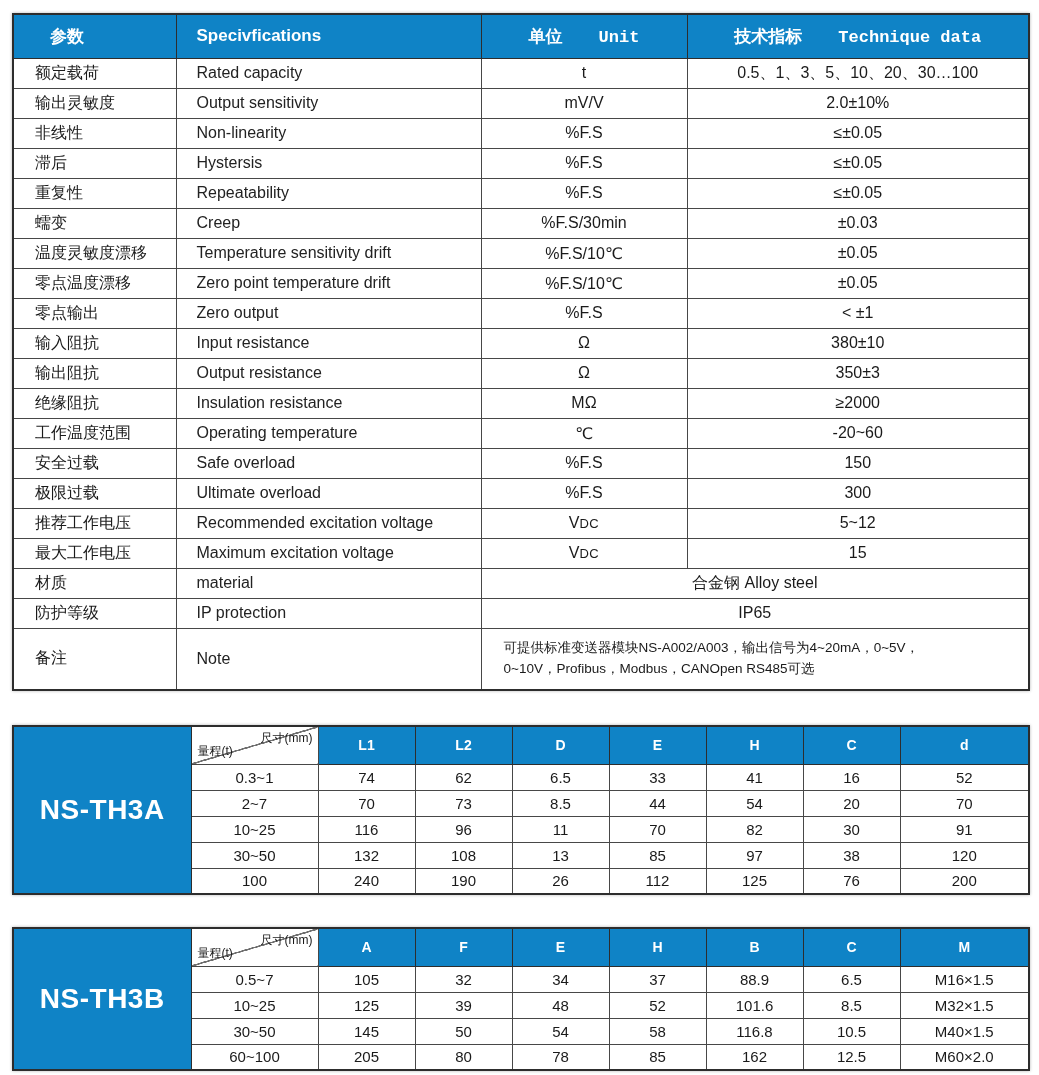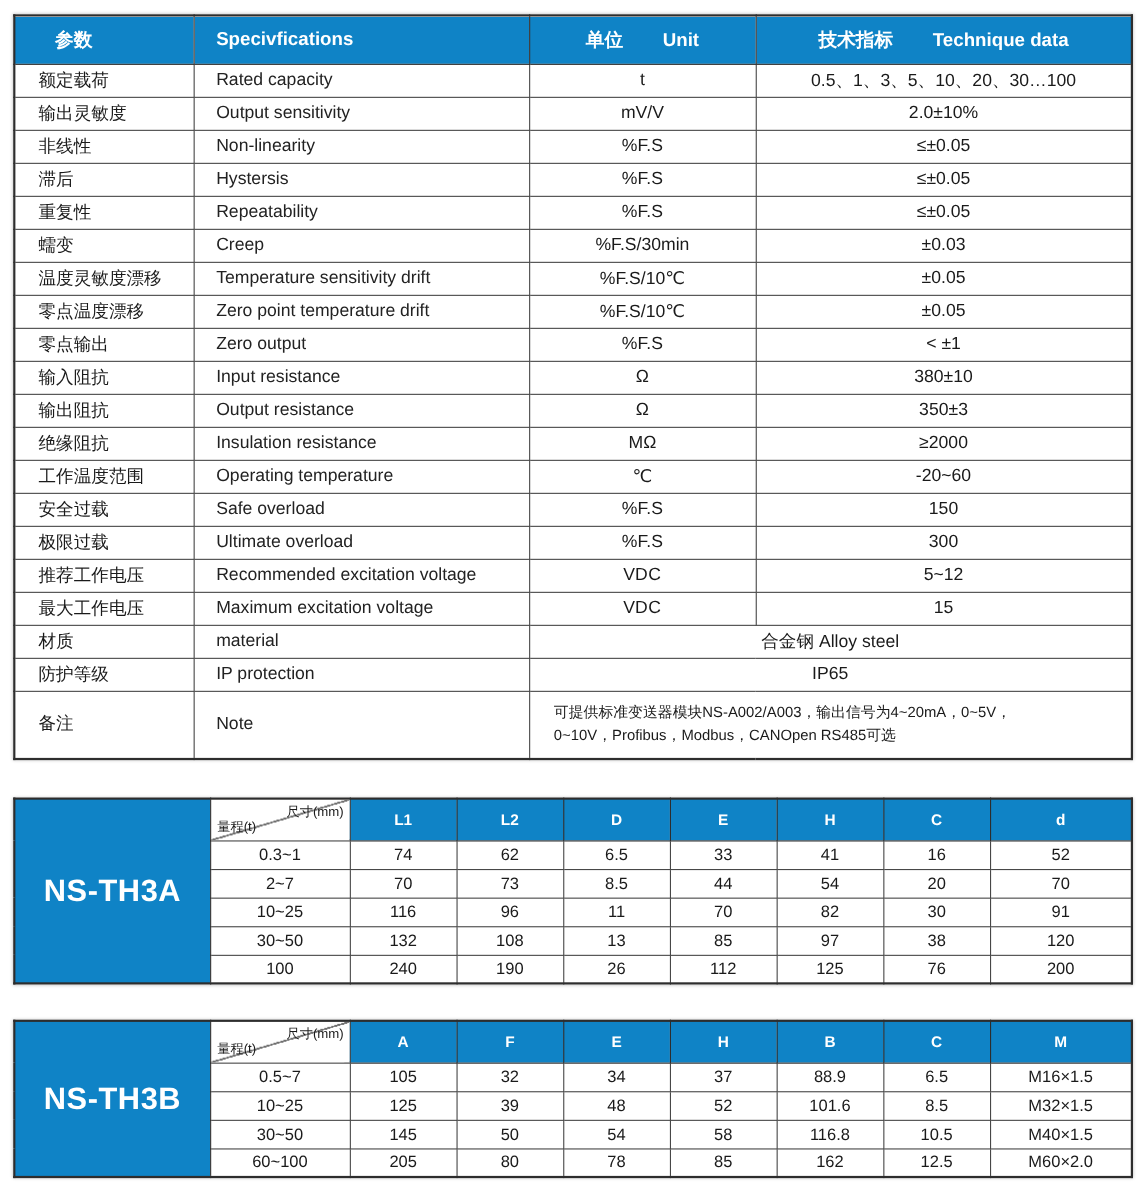--- a/index.html
+++ b/index.html
@@ -22,34 +22,34 @@
     font-weight: bold;
     font-size: 17px;
     height: 44px;
     border-color: #2d2d2d;
     border-left: 1px solid rgba(0,0,0,0.30);
   }
   .spec thead th:first-child { border-left: none; }
   .th-left { text-align: left; margin-top: 40px; }
   .th-param { padding-left: 36px; }
   .th-spec  { padding-left: 20px; }
-  .hdr-en { margin-left: 36px; }
+  .hdr-en { margin-left: 36px; font-family: Liberation Mono, monospace; }
   .spec tbody td { height: 30px; font-size: 16px; }
   .spec tbody tr.tall td { height: 62px; }
   .col-param { text-align: left; padding-left: 21px; font-size: 16px; }
   .col-spec  { text-align: left; padding-left: 20px; font-size: 15px; color:#222; }
   .col-unit, .col-value, .col-merged { text-align: center; font-size: 16px; }
   .col-merged.left {
     text-align: left;
     padding: 6px 10px 6px 22px;
     font-size: 13.5px;
     line-height: 1.55;
     white-space: pre-line;
   }
-  .unit-sub { font-size: 16px; letter-spacing: 0.5px; }
+  .unit-sub { font-size: 13px; letter-spacing: 0.5px; }
 
   
   .dim { margin-top: 34px; }
   .dim th, .dim td { border: 1px solid #474747; text-align: center; }
   .dim .hrow th {
     background: var(--blue);
     color: #fff;
     font-weight: bold;
     font-size: 14px;
     height: 38px;

